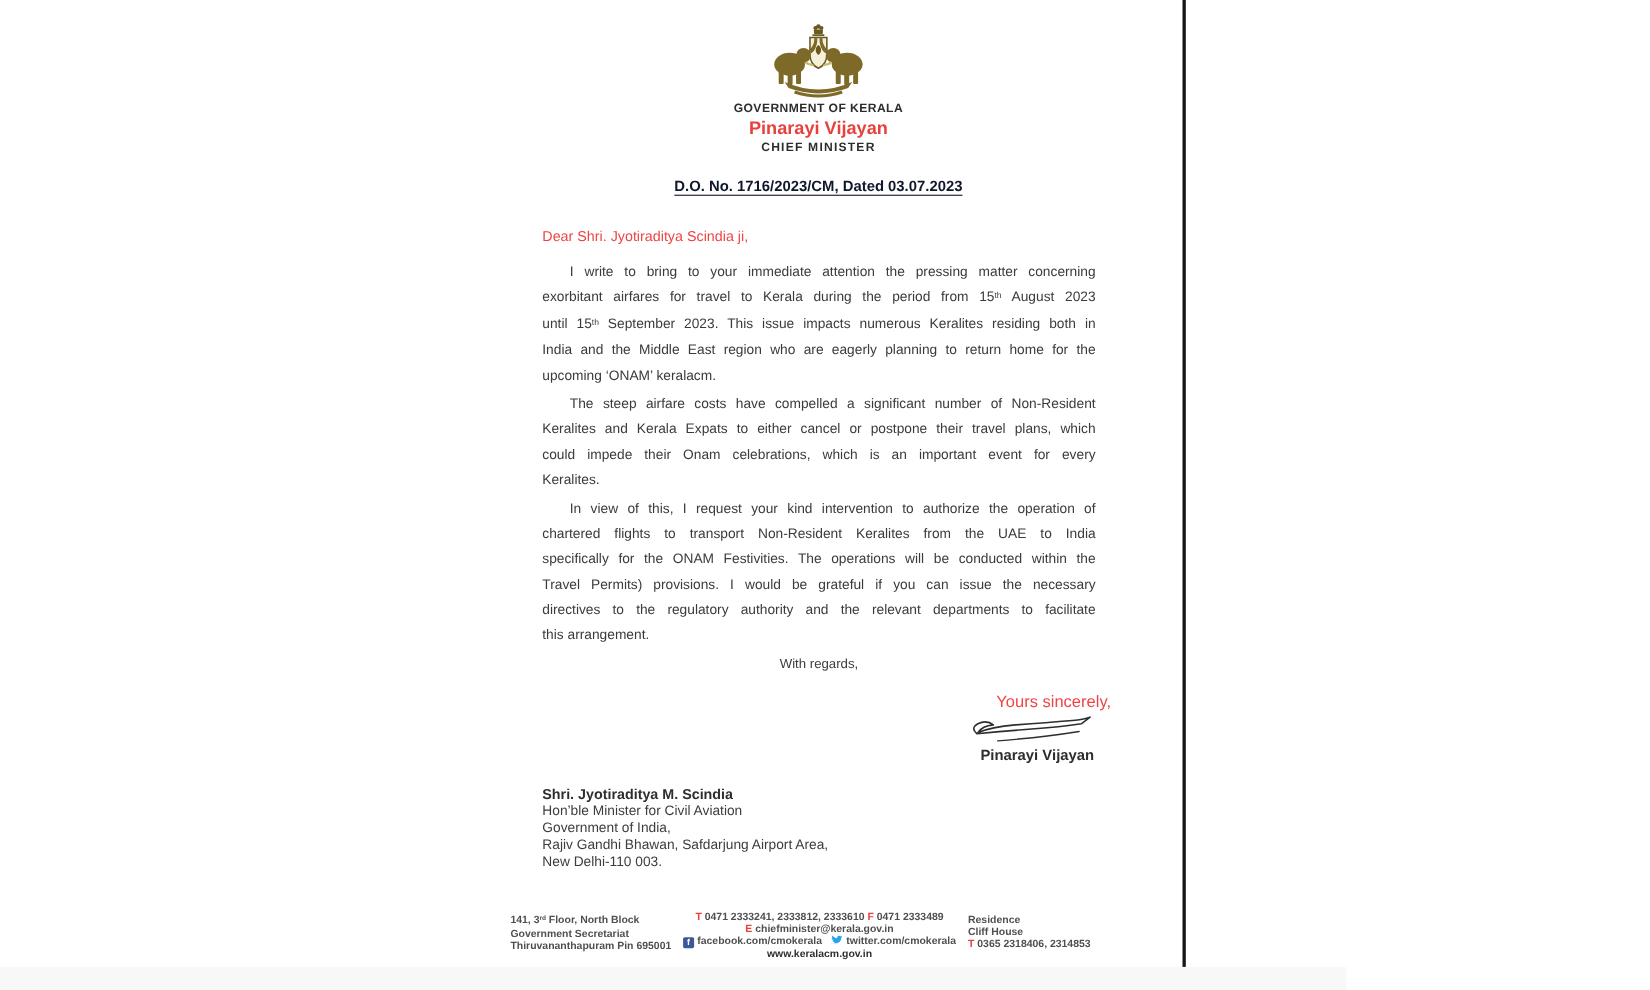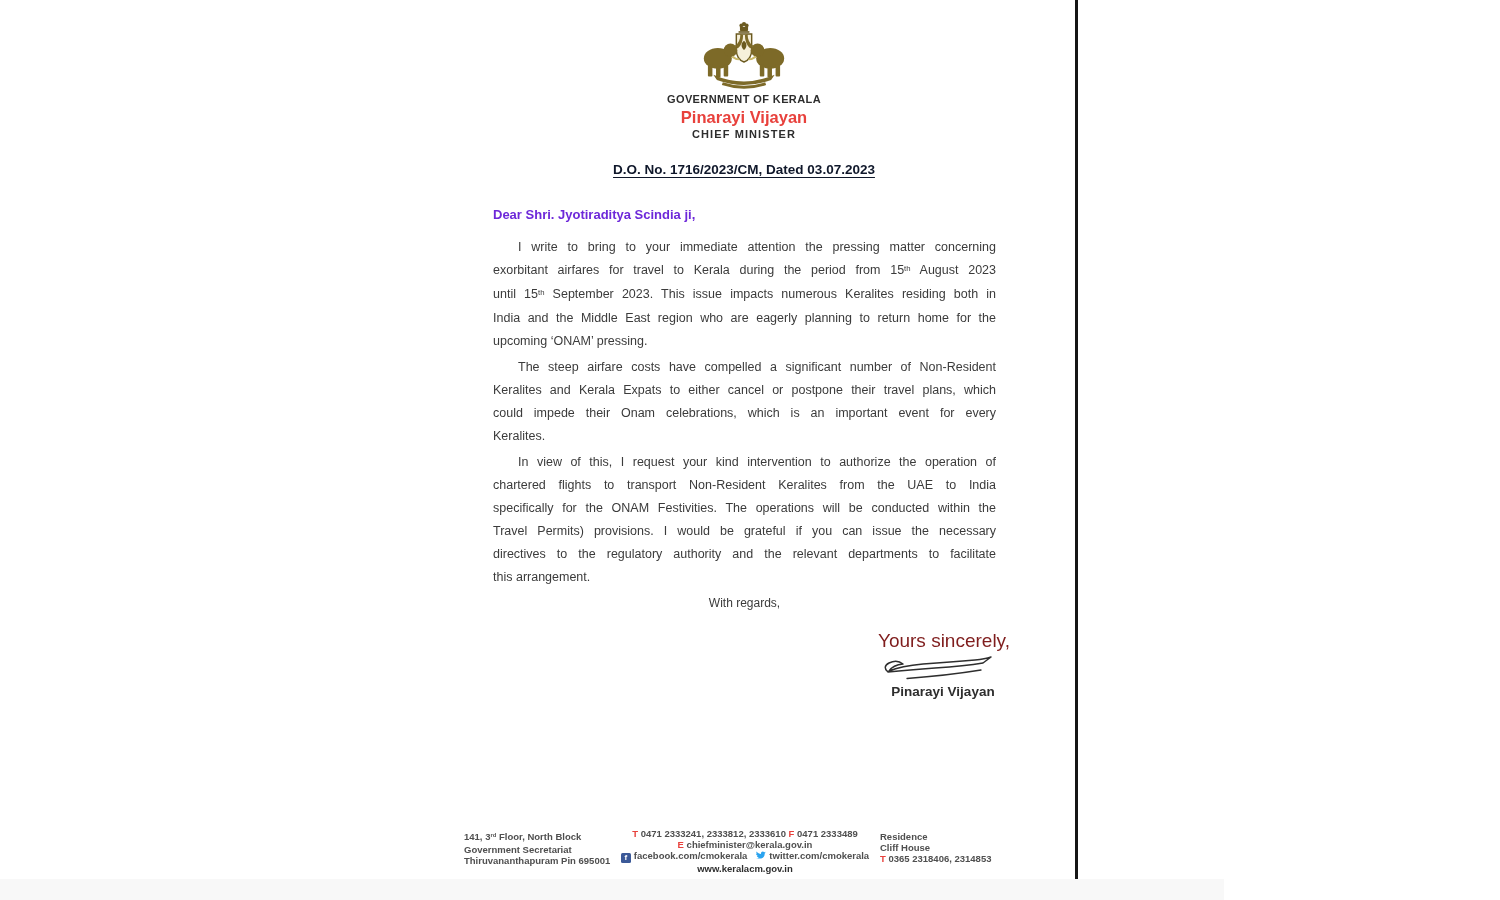--- a/index.html
+++ b/index.html
@@ -12,30 +12,30 @@
   .letterhead { position:absolute; left:455px; top:0; width:578px; text-align:center; }
   .emblem { width:92px; height:74px; margin:16px auto 0; }
   .org-name { margin-top:3px; font-size:11px; font-weight:700; letter-spacing:.4px; color:#2d2d2d; }
   .cm-name  { margin-top:3px; font-size:16.5px; font-weight:700; color:#e8413c; }
   .cm-title { margin-top:1px; font-size:11px; font-weight:700; letter-spacing:1.1px; color:#2d2d2d; }
   .ref-line { margin-top:22px; font-size:13.5px; font-weight:700; color:#0f172a; }
   .ref-line span { text-decoration:underline; text-underline-offset:3px; text-decoration-thickness:1px; }
   
   .letter-body { position:absolute; left:493px; top:203px; width:503px;
                  font-size:12.5px; line-height:23px; color:#3b3b3b; }
-  .salutation { font-size:13px; font-weight:700; color:#6d28d9; margin-bottom:10px; }
+  .salutation { font-size:13px; font-weight:400; color:#ef4444; margin-bottom:10px; }
   .para { margin-bottom:3px; }
   .line { width:100%; }
   .just { text-align:justify; text-align-last:justify; }
   .indent { text-indent:25px; }
   sup { font-size:.62em; vertical-align:baseline; position:relative; top:-.45em; }
   .regards { text-align:center; margin-top:3px; font-size:12px; }
   
   .sign-block { position:absolute; left:868px; top:630px; width:150px; text-align:center; }
-  .closing { font-size:19px; color:#7f1d1d; text-align:right; padding-right:8px; }
+  .closing { font-size:15px; color:#ef4444; text-align:right; padding-right:8px; }
   .sig-svg { display:block; margin:3px auto 0; }
   .signatory { font-size:13.5px; font-weight:700; color:#2e2e2e; margin-top:1px; }
   
   .addressee { position:absolute; left:493px; top:714px; width:420px;
                font-size:12.5px; line-height:15.6px; color:#3d3d3d; }
   .addressee .addr-name { font-size:13px; font-weight:700; color:#2e2e2e; }
   
   .footer { position:absolute; left:0; top:828px; width:1500px;
             font-size:9.5px; font-weight:700; color:#4f4f4f; line-height:11px; }
   .foot-left  { position:absolute; left:464px; top:3px; text-align:left; }
@@ -102,21 +102,21 @@
   </div>
 
   <div class="letter-body">
     <div class="salutation">Dear Shri. Jyotiraditya Scindia ji,</div>
 
     <div class="para">
       <div class="line just indent">I write to bring to your immediate attention the pressing matter concerning</div>
       <div class="line just">exorbitant airfares for travel to Kerala during the period from 15<sup>th</sup> August 2023</div>
       <div class="line just">until 15<sup>th</sup> September 2023. This issue impacts numerous Keralites residing both in</div>
       <div class="line just">India and the Middle East region who are eagerly planning to return home for the</div>
-      <div class="line">upcoming ‘ONAM’ pressing.</div>
+      <div class="line">upcoming ‘ONAM’ keralacm.</div>
     </div>
 
     <div class="para">
       <div class="line just indent">The steep airfare costs have compelled a significant number of Non-Resident</div>
       <div class="line just">Keralites and Kerala Expats to either cancel or postpone their travel plans, which</div>
       <div class="line just">could impede their Onam celebrations, which is an important event for every</div>
       <div class="line">Keralites.</div>
     </div>
 
     <div class="para">
@@ -133,20 +133,27 @@
 
   <div class="sign-block">
     <div class="closing">Yours sincerely,</div>
     <svg class="sig-svg" width="132" height="28" viewBox="0 0 132 28" xmlns="http://www.w3.org/2000/svg">
       <path d="M11,17 q-6,-5 1,-9 q8,-4 14,1 q-10,1 -14,7 q12,-5 34,-7 q28,-2 52,-4 q10,-1 16,-3 l-8,6 q-18,3 -48,5 q-26,2 -47,4 z" fill="none" stroke="#2e2e2e" stroke-width="1.5" stroke-linejoin="round" stroke-linecap="round"></path>
       <path d="M30,23.5 q40,-3 74,-8.5" fill="none" stroke="#2e2e2e" stroke-width="1.3" stroke-linecap="round"></path>
     </svg>
     <div class="signatory">Pinarayi Vijayan</div>
   </div>
 
+  <div class="addressee">
+    <div class="addr-name">Shri. Jyotiraditya M. Scindia</div>
+    <div class="addr-line">Hon’ble Minister for Civil Aviation</div>
+    <div class="addr-line">Government of India,</div>
+    <div class="addr-line">Rajiv Gandhi Bhawan, Safdarjung Airport Area,</div>
+    <div class="addr-line">New Delhi-110 003.</div>
+  </div>
 
   <div class="footer">
     <div class="foot-left">
       <div>141, 3<sup>rd</sup> Floor, North Block</div>
       <div>Government Secretariat</div>
       <div>Thiruvananthapuram Pin 695001</div>
     </div>
 
     <div class="foot-center">
       <div>

